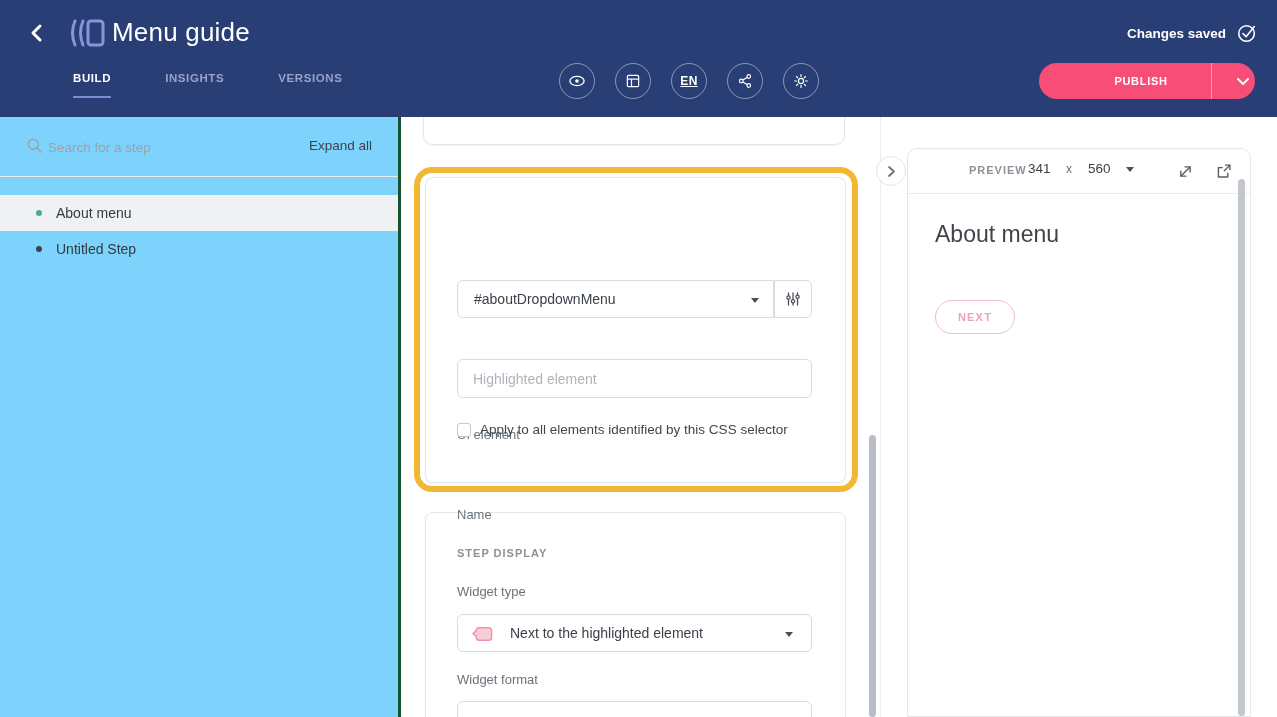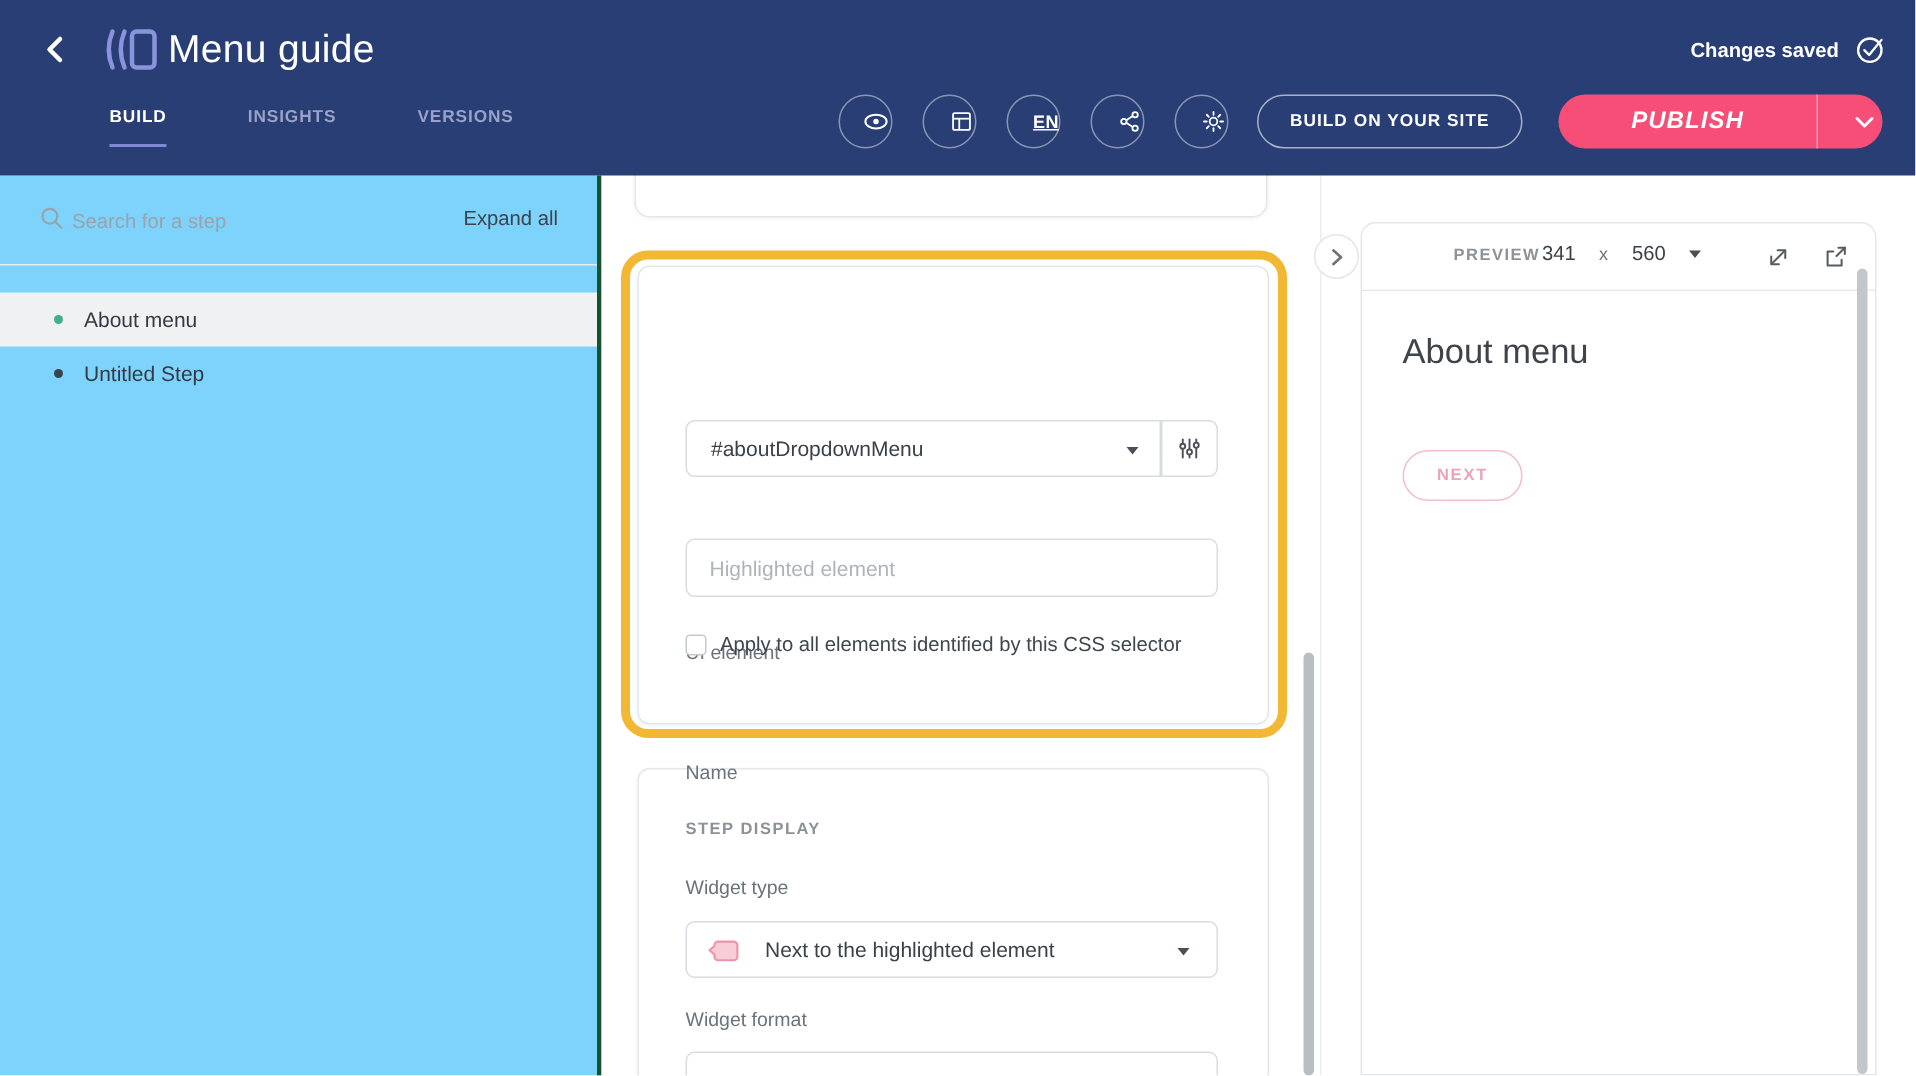--- a/index.html
+++ b/index.html
@@ -8,25 +8,25 @@
 
   
   .header { position:absolute; left:0; top:0; width:1277px; height:117px; background:#283e74; z-index:10; }
   .back-btn { position:absolute; left:24px; top:20px; width:26px; height:26px; display:flex; align-items:center; justify-content:center; cursor:pointer; }
   .logo { position:absolute; left:66px; top:15px; width:40px; height:36px; }
   .app-title { position:absolute; left:112px; top:17px; color:#ffffff; font-size:26px; font-weight:500; letter-spacing:.2px; }
   .tabs { position:absolute; left:73px; top:72px; display:flex; gap:54px; }
   .tab { color:#99a2c8; font-size:11.5px; font-weight:bold; letter-spacing:.6px; padding-bottom:12px; border-bottom:2px solid transparent; cursor:pointer; }
   .tab.active { color:#ffffff; border-bottom-color:#7f8ad2; }
   .hdr-circles { position:absolute; left:559px; top:63px; display:flex; gap:20px; }
-  .circle-btn { width:36px; height:36px; border:1px solid rgba(255,255,255,.45); border-radius:50%; display:flex; align-items:center; justify-content:flex-end; color:#fff; cursor:pointer;text-decoration:underline; }
+  .circle-btn { width:36px; height:36px; border:1px solid rgba(255,255,255,.45); border-radius:50%; display:flex; align-items:center; justify-content:center; color:#fff; cursor:pointer;text-decoration:underline; }
   .lang-label { font-size:12px; font-weight:bold; color:#fff; letter-spacing:.3px; }
   .build-btn { position:absolute; left:838px; top:63px; width:177px; height:36px; border:1px solid rgba(255,255,255,.6); border-radius:18px; color:#fff; font-size:11.5px; font-weight:bold; letter-spacing:.7px; display:flex; align-items:center; justify-content:center; cursor:pointer; }
   .publish-btn { position:absolute; left:1039px; top:63px; width:216px; height:36px; background:#f74e77; border-radius:18px; cursor:pointer; }
-  .publish-label { position:absolute; left:0; top:0; width:172px; height:36px; display:flex; align-items:center; justify-content:center; color:#fff; font-size:16px; font-weight:bold; letter-spacing:.7px;font-style:italic; }
+  .publish-label { position:absolute; left:16px; top:0; width:172px; height:36px; display:flex; align-items:center; justify-content:center; color:#fff; font-size:11px; font-weight:bold; letter-spacing:.7px; }
   .publish-divider { position:absolute; left:172px; top:0; width:1px; height:36px; background:rgba(255,255,255,.45); }
   .publish-caret { position:absolute; left:182px; top:0; width:44px; height:36px; display:flex; align-items:center; justify-content:center; }
   .changes-saved { position:absolute; right:19px; top:22px; display:flex; align-items:center; gap:10px; }
   .changes-saved-text { color:#fff; font-size:13.5px; font-weight:bold; }
 
   
   .sidebar { position:absolute; left:0; top:117px; width:401px; height:600px; background:#7dd3fc; border-right:3px solid #14532d; }
   .search-row { position:absolute; left:0; top:0; width:100%; height:60px; border-bottom:1px solid #e9ebee; }
   .search-icon { position:absolute; left:26px; top:20px; }
   .search-input { position:absolute; left:48px; top:16px; width:190px; height:28px; border:none; background:transparent; outline:none; font-size:13.5px; color:#3c434b; font-family:"Liberation Sans",sans-serif; }
@@ -140,21 +140,20 @@
             <line x1="18" y1="12" x2="20.5" y2="12"></line>
           <line x1="6" y1="6" x2="7.8" y2="7.8"></line>
             <line x1="16.2" y1="16.2" x2="18" y2="18"></line>
           <line x1="6" y1="18" x2="7.8" y2="16.2"></line>
             <line x1="16.2" y1="7.8" x2="18" y2="6"></line>
         </g>
       </svg>
     </div>
   </div>
 
-  <div class="build-btn">BUILD ON YOUR SITE</div>
 
   <div class="publish-btn">
     <span class="publish-label">PUBLISH</span>
     <span class="publish-divider"></span>
     <span class="publish-caret">
       <svg width="14" height="9" viewBox="0 0 14 9">
           <polyline points="2,2 7,7 12,2" fill="none" stroke="#fff" stroke-width="2" stroke-linecap="round" stroke-linejoin="round"></polyline>
         </svg>
     </span>
   </div>

